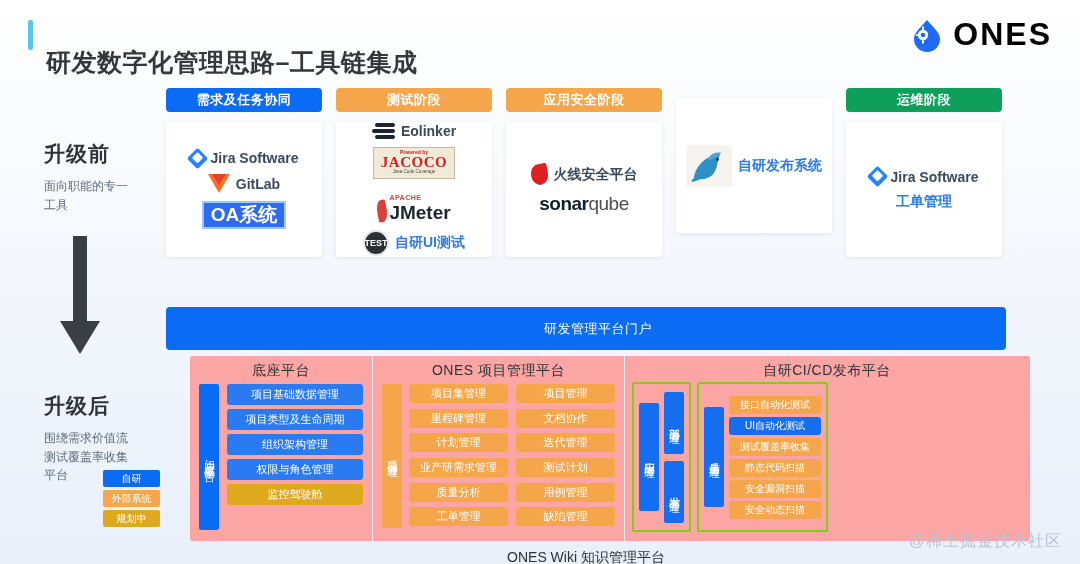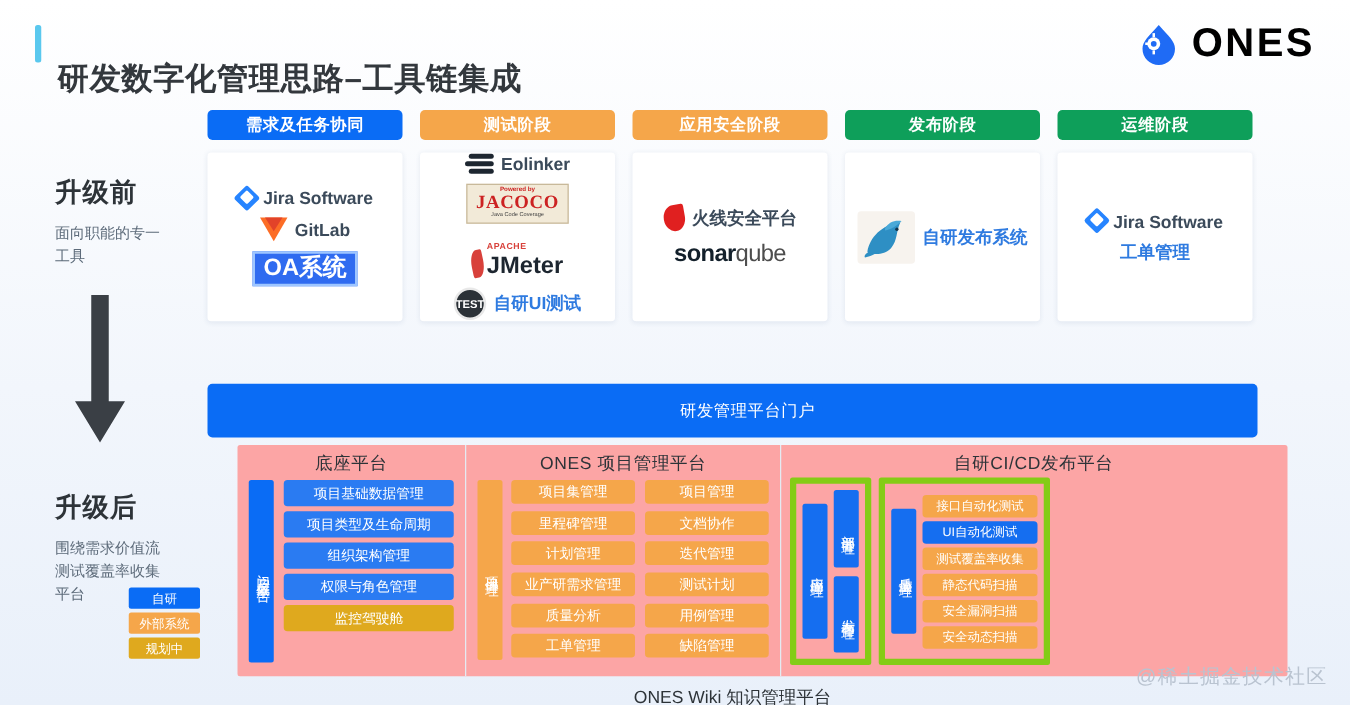--- a/index.html
+++ b/index.html
@@ -110,21 +110,21 @@
   .base-items { display: flex; flex-direction: column; gap: 4px; flex: 1; }
   .base-items .chip { height: 21px; }
 
   
   .ones-wrap { display: flex; gap: 7px; padding: 4px 9px 0 9px; }
   .ones-grid { flex: 1; display: grid; grid-template-columns: 1fr 1fr; gap: 4px 8px; }
   .ones-grid .chip { height: 19px; }
 
   
   .cicd-wrap { display: flex; gap: 6px; padding: 2px 7px 0 7px; }
-  .cicd-panel { border: 5px solid #84cc16; border-radius: 2px; padding: 5px;
+  .cicd-panel { border: 2px solid #84cc16; border-radius: 2px; padding: 5px;
                 display: flex; gap: 5px; }
   .cicd-grid { display: grid; grid-template-columns: 1fr 1fr; gap: 5px 7px; align-content: center; }
   .cicd-grid .chip { height: 21px; width: 79px; }
   .cicd-right-labels { display: flex; flex-direction: column; gap: 7px; justify-content: center; }
   .qa-items { display: flex; flex-direction: column; gap: 3px; justify-content: center; }
   .qa-items .chip { height: 18px; width: 92px; font-size: 10px; }
 
   .wiki-bar { margin-top: 5px; width: 100%; height: 24px; display: flex;
               align-items: center; justify-content: center; font-size: 14px; color: #2d3338; }
   .watermark { position: absolute; right: 18px; bottom: 12px; font-size: 16px;
@@ -231,21 +231,20 @@
         <div class="tool-row">
           <span class="flame"></span>
           <span class="tool-label dark">火线安全平台</span>
         </div>
         <div class="tool-row">
           <span class="sonar">sonar<span class="q">qube</span></span>
         </div>
       </div>
     </div>
     <div class="stage">
-      <div class="stage-head" style="background: rgb(14, 159, 90);">发布阶段</div>
       <div class="stage-card">
         <div class="tool-row">
           <span class="dolphin">
             <svg viewBox="0 0 40 36" width="38" height="34">
               <path d="M4 30 C6 18 16 7 32 5 C28 13 30 20 24 27 C18 33 9 33 4 30 Z" fill="#2e8fc4"></path>
               <path d="M19 10 C22 5 27 3 33 4 C28 9 24 11 19 12 Z" fill="#4aa9d8"></path>
               <path d="M5 30 C2 32 1 34 2 35 C6 34 9 33 12 31 Z" fill="#2e8fc4"></path>
               <circle cx="29" cy="11" r="1.4" fill="#10354d"></circle>
             </svg>
           </span>

